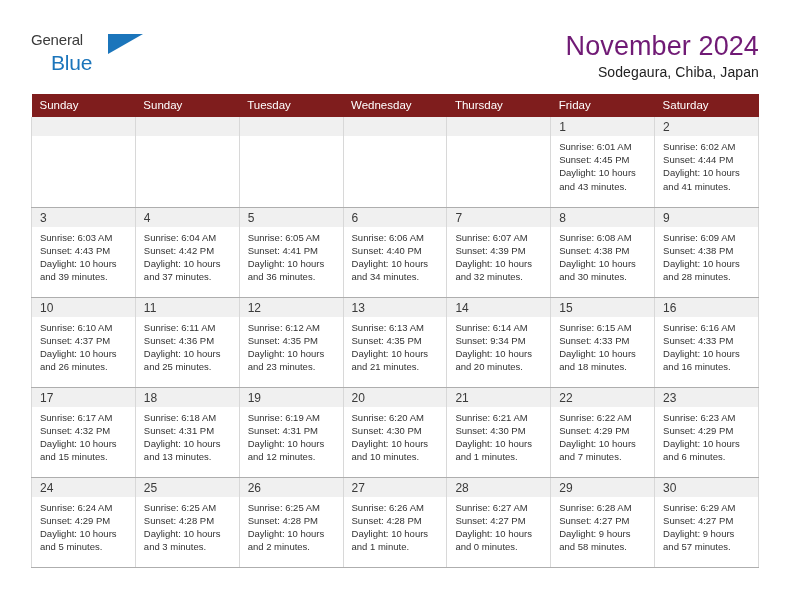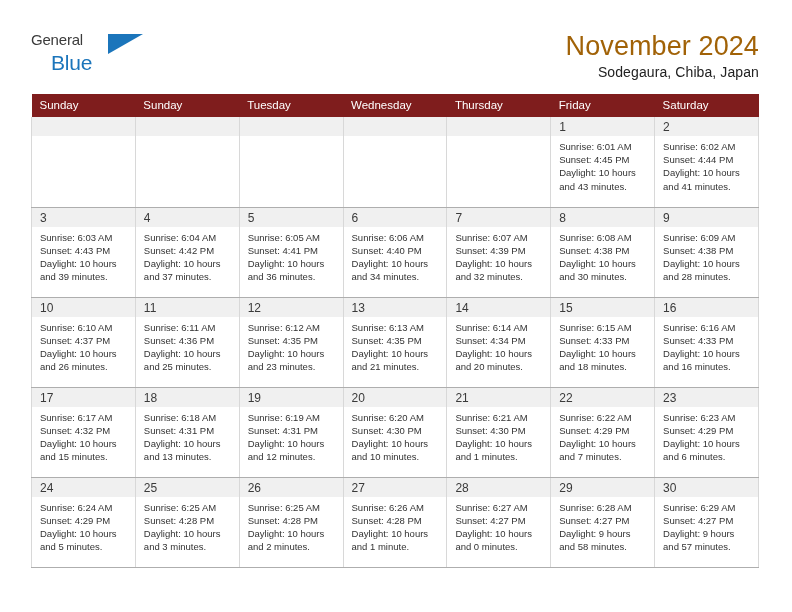--- a/index.html
+++ b/index.html
@@ -65,21 +65,21 @@
     line-height: 24px;
   }
 
   .title-block {
     text-align: right;
     padding-top: 2px;
   }
   .cal-title {
     font-size: 27px;
     font-weight: normal;
-    color: #a16207;
+    color: #701a75;
     line-height: 32px;
     letter-spacing: 0.1px;
   }
   .cal-subtitle {
     font-size: 14px;
     color: #222222;
     line-height: 20px;
     letter-spacing: 0.1px;
   }
 
@@ -341,21 +341,21 @@
                 <div>Sunrise: 6:13 AM</div>
                 <div>Sunset: 4:35 PM</div>
                 <div>Daylight: 10 hours</div>
                 <div>and 21 minutes.</div>
               </div>
             </td>
             <td>
               <div class="daynum-band">14</div>
               <div class="cell-body">
                 <div>Sunrise: 6:14 AM</div>
-                <div>Sunset: 4:34 PM</div>
+                <div>Sunset: 9:34 PM</div>
                 <div>Daylight: 10 hours</div>
                 <div>and 20 minutes.</div>
               </div>
             </td>
             <td>
               <div class="daynum-band">15</div>
               <div class="cell-body">
                 <div>Sunrise: 6:15 AM</div>
                 <div>Sunset: 4:33 PM</div>
                 <div>Daylight: 10 hours</div>

